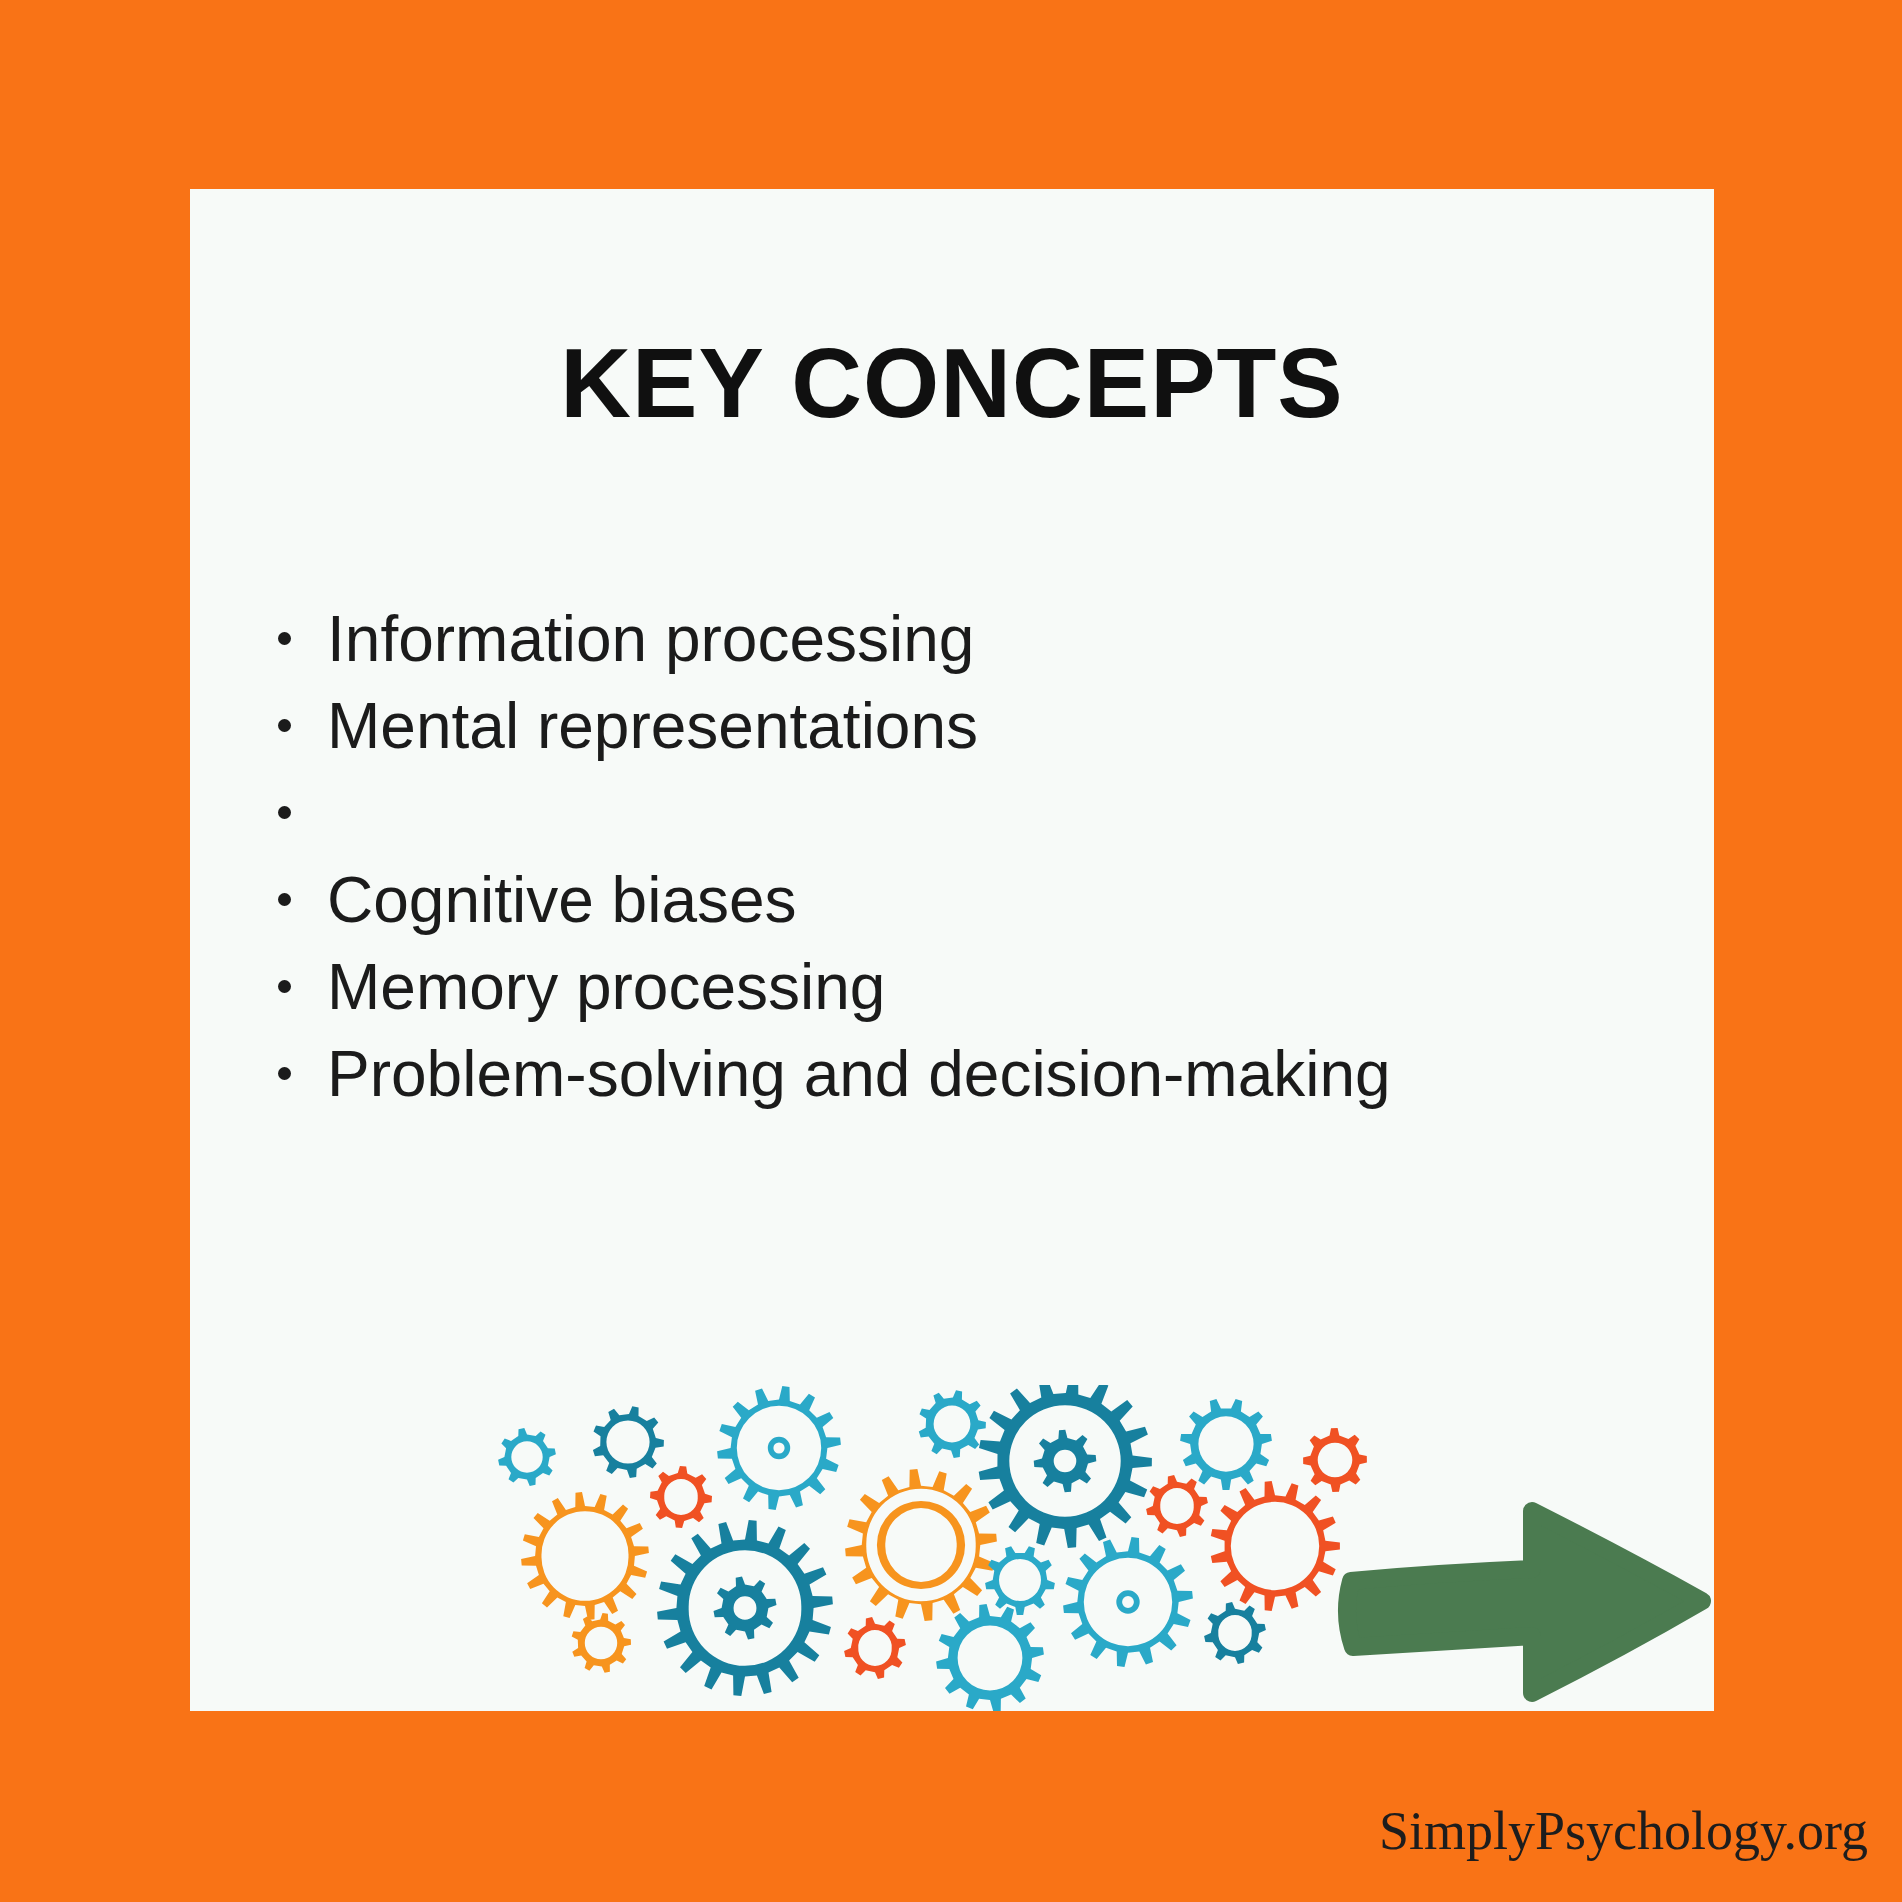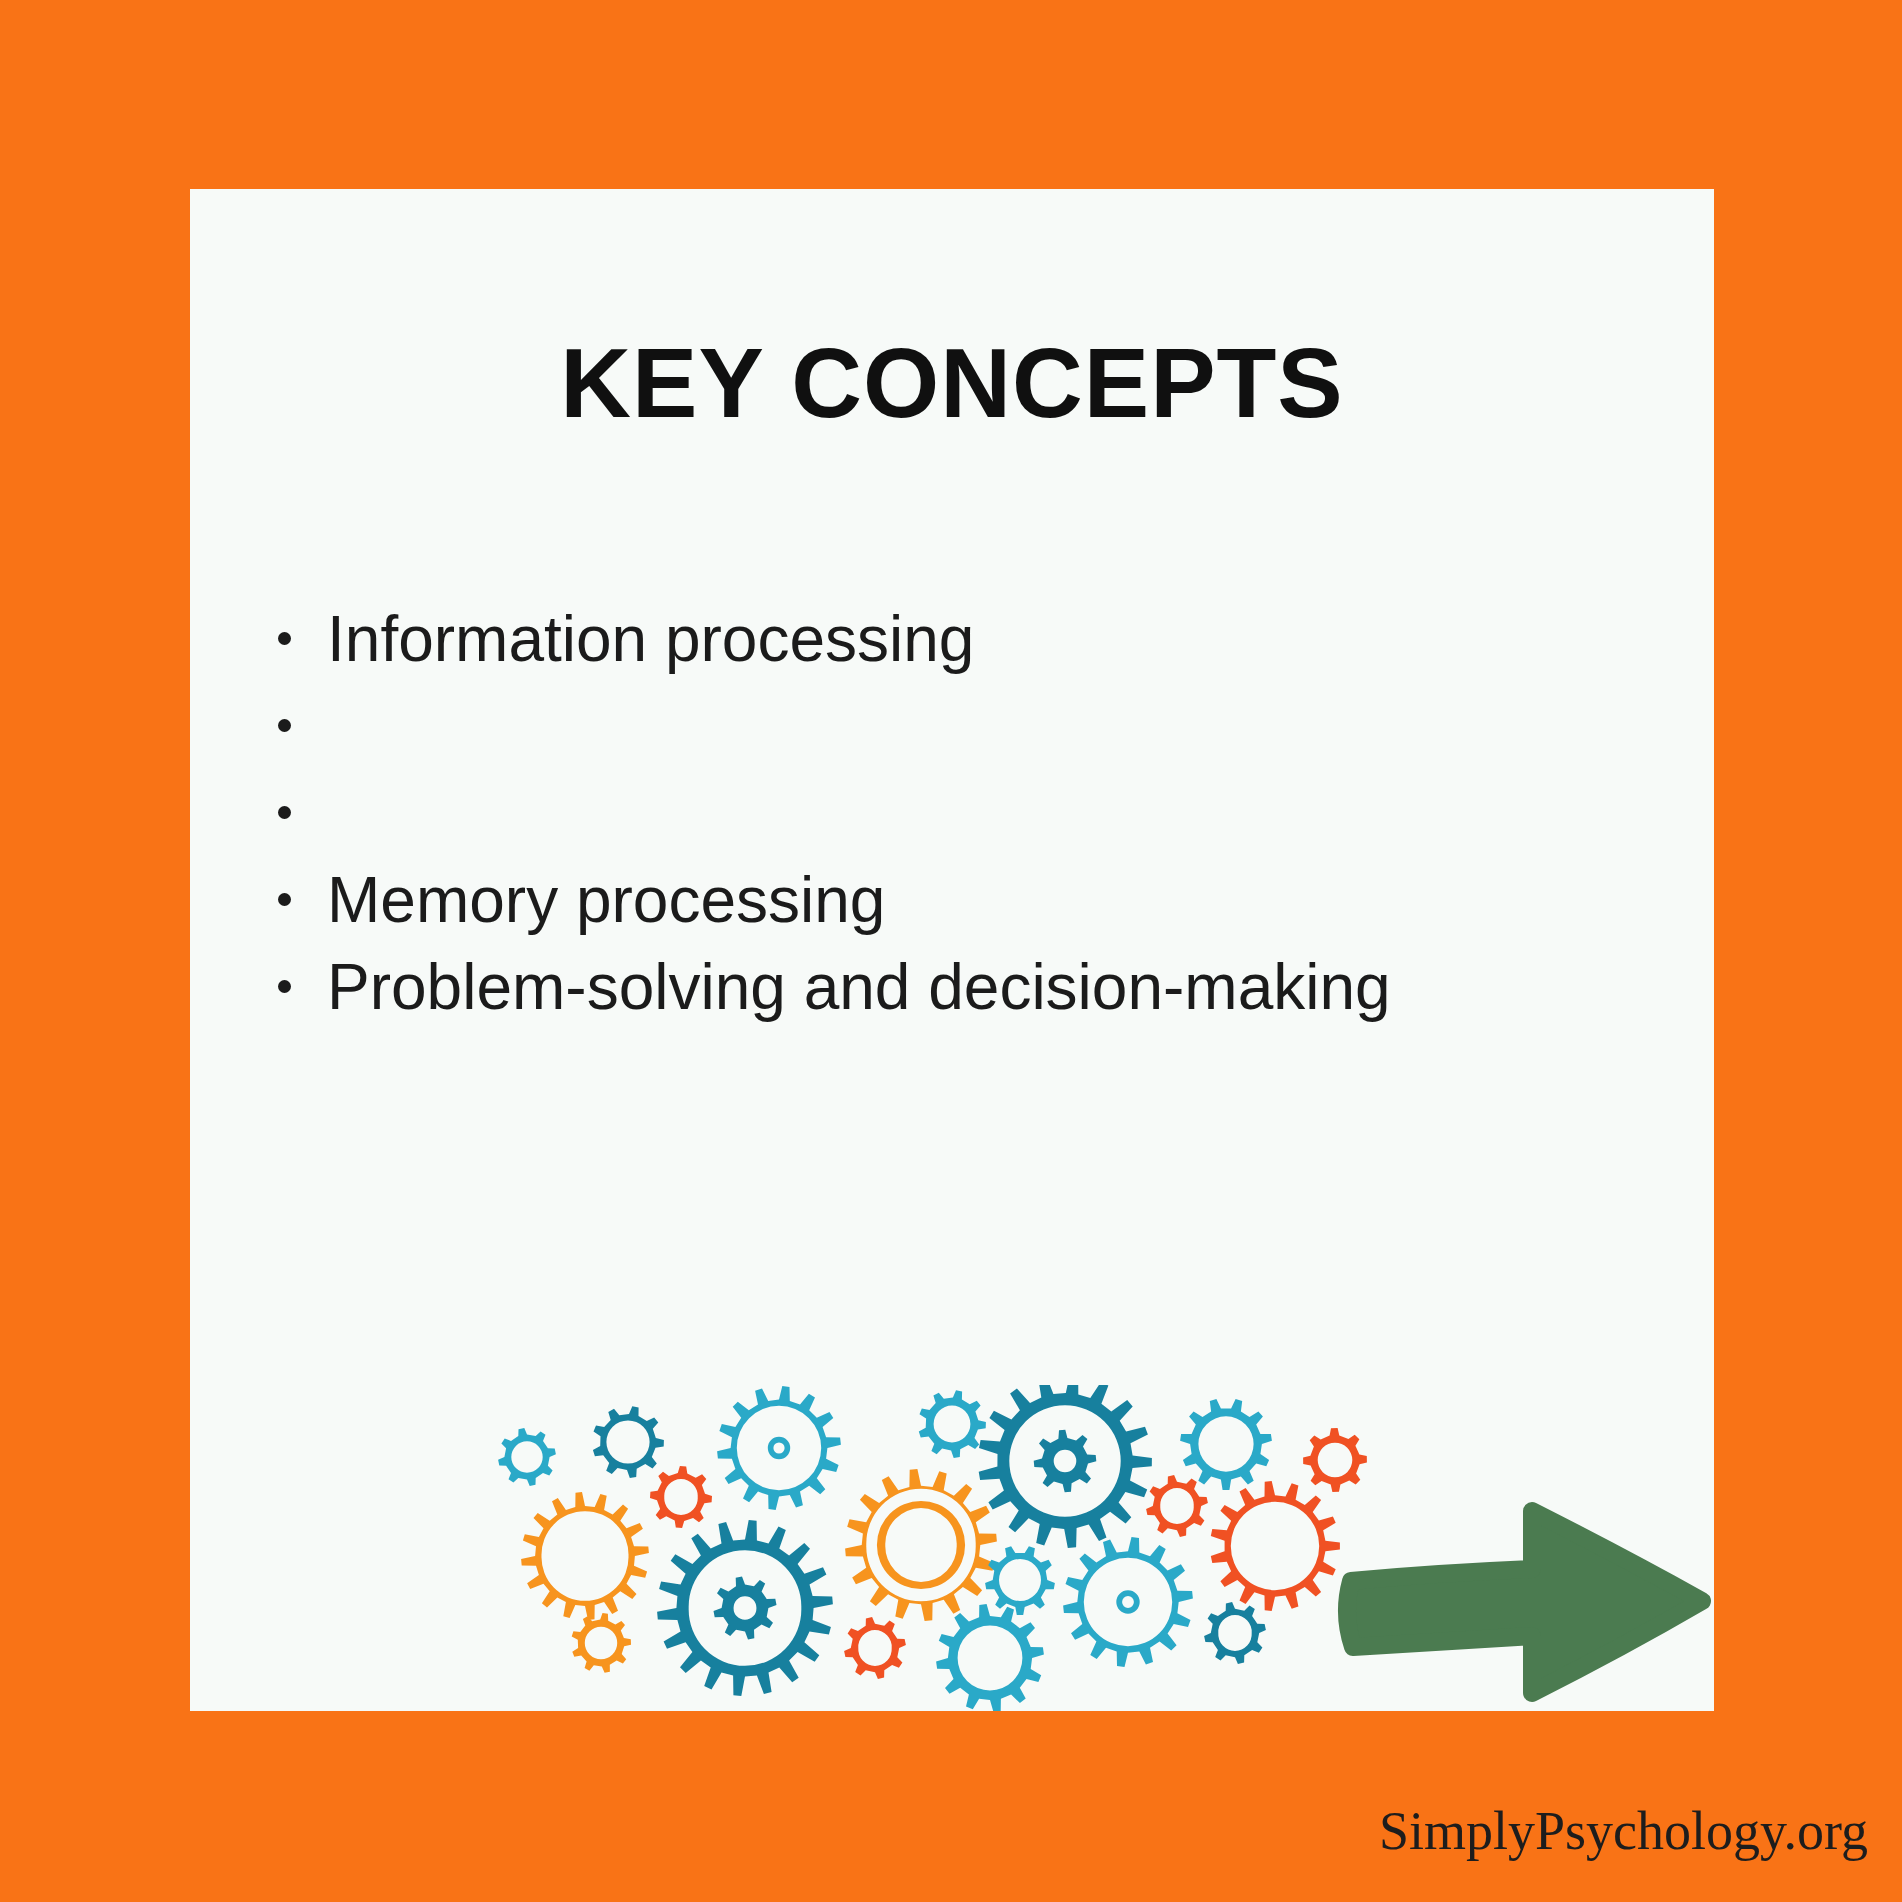--- a/index.html
+++ b/index.html
@@ -92,23 +92,28 @@
 
     <div class="title">KEY CONCEPTS</div>
 
     <ul class="concept-list">
       <li>
         <span class="bullet-dot"></span>
         <span>Information processing</span>
       </li>
       <li>
         <span class="bullet-dot"></span>
+        <span>Mental representations</span>
       </li>
       <li>
         <span class="bullet-dot"></span>
+      </li>
+      <li>
+        <span class="bullet-dot"></span>
+        <span>Cognitive biases</span>
       </li>
       <li>
         <span class="bullet-dot"></span>
         <span>Memory processing</span>
       </li>
       <li>
         <span class="bullet-dot"></span>
         <span>Problem-solving and decision-making</span>
       </li>
     </ul>

